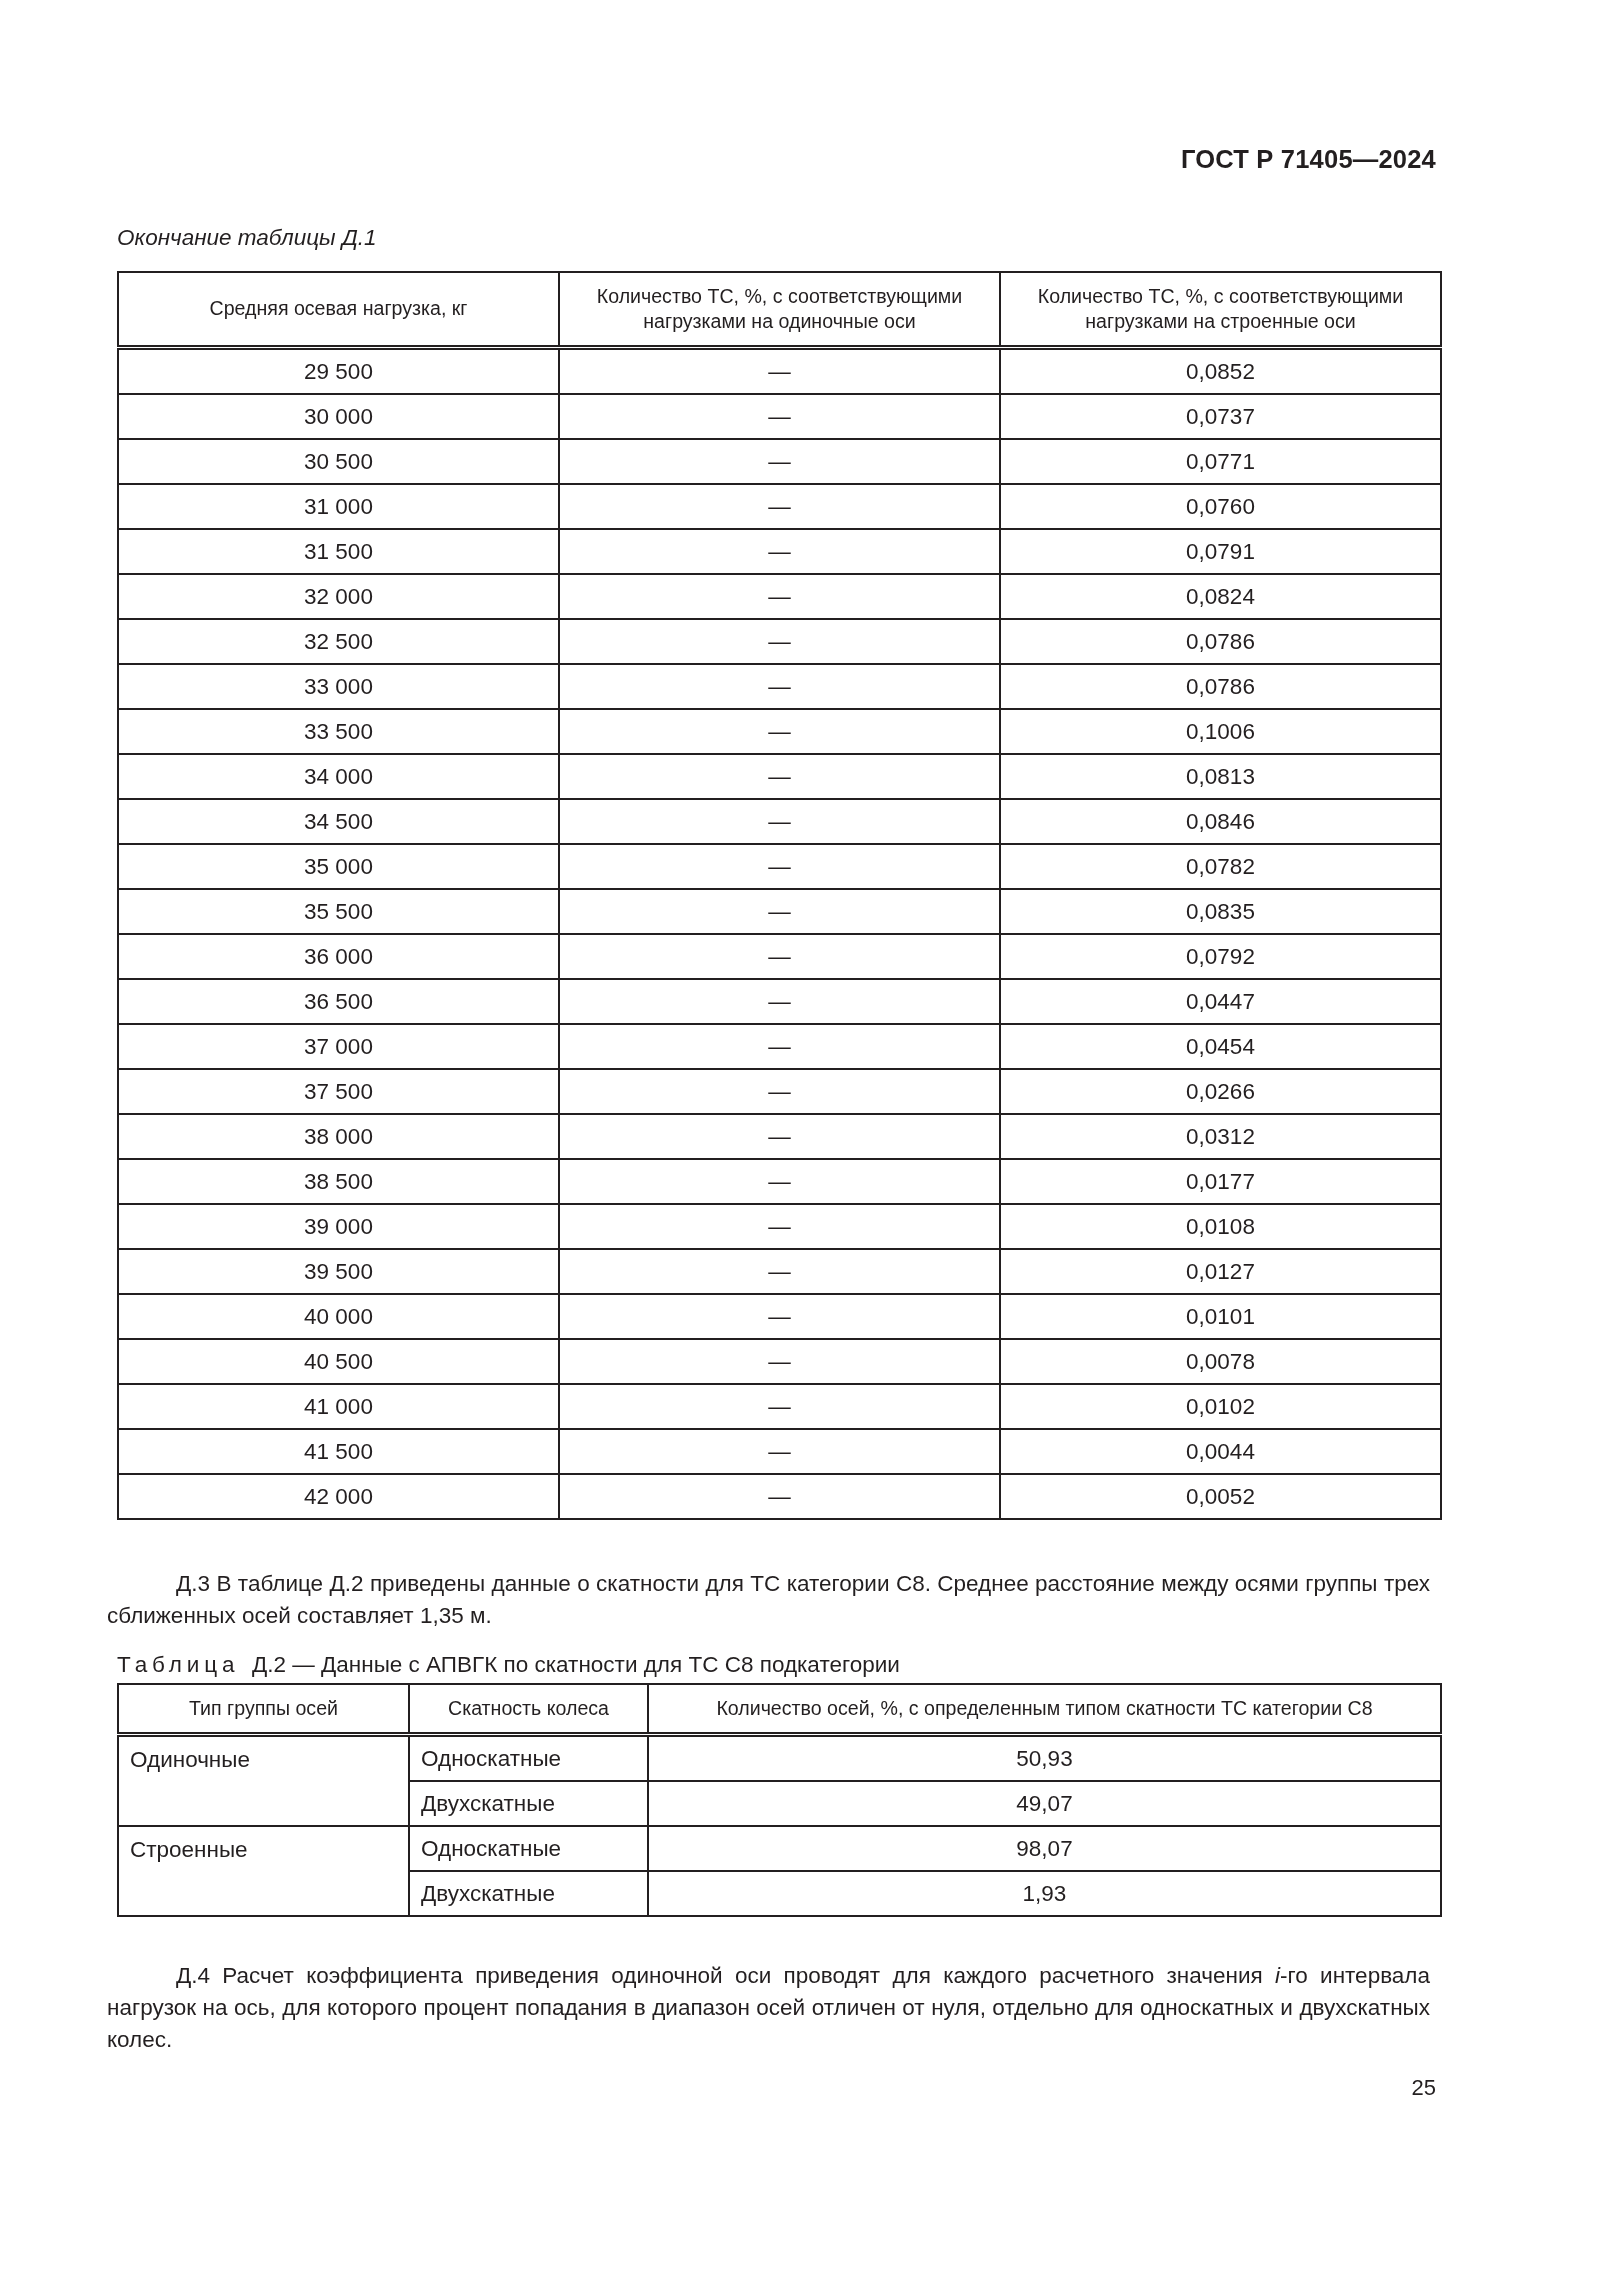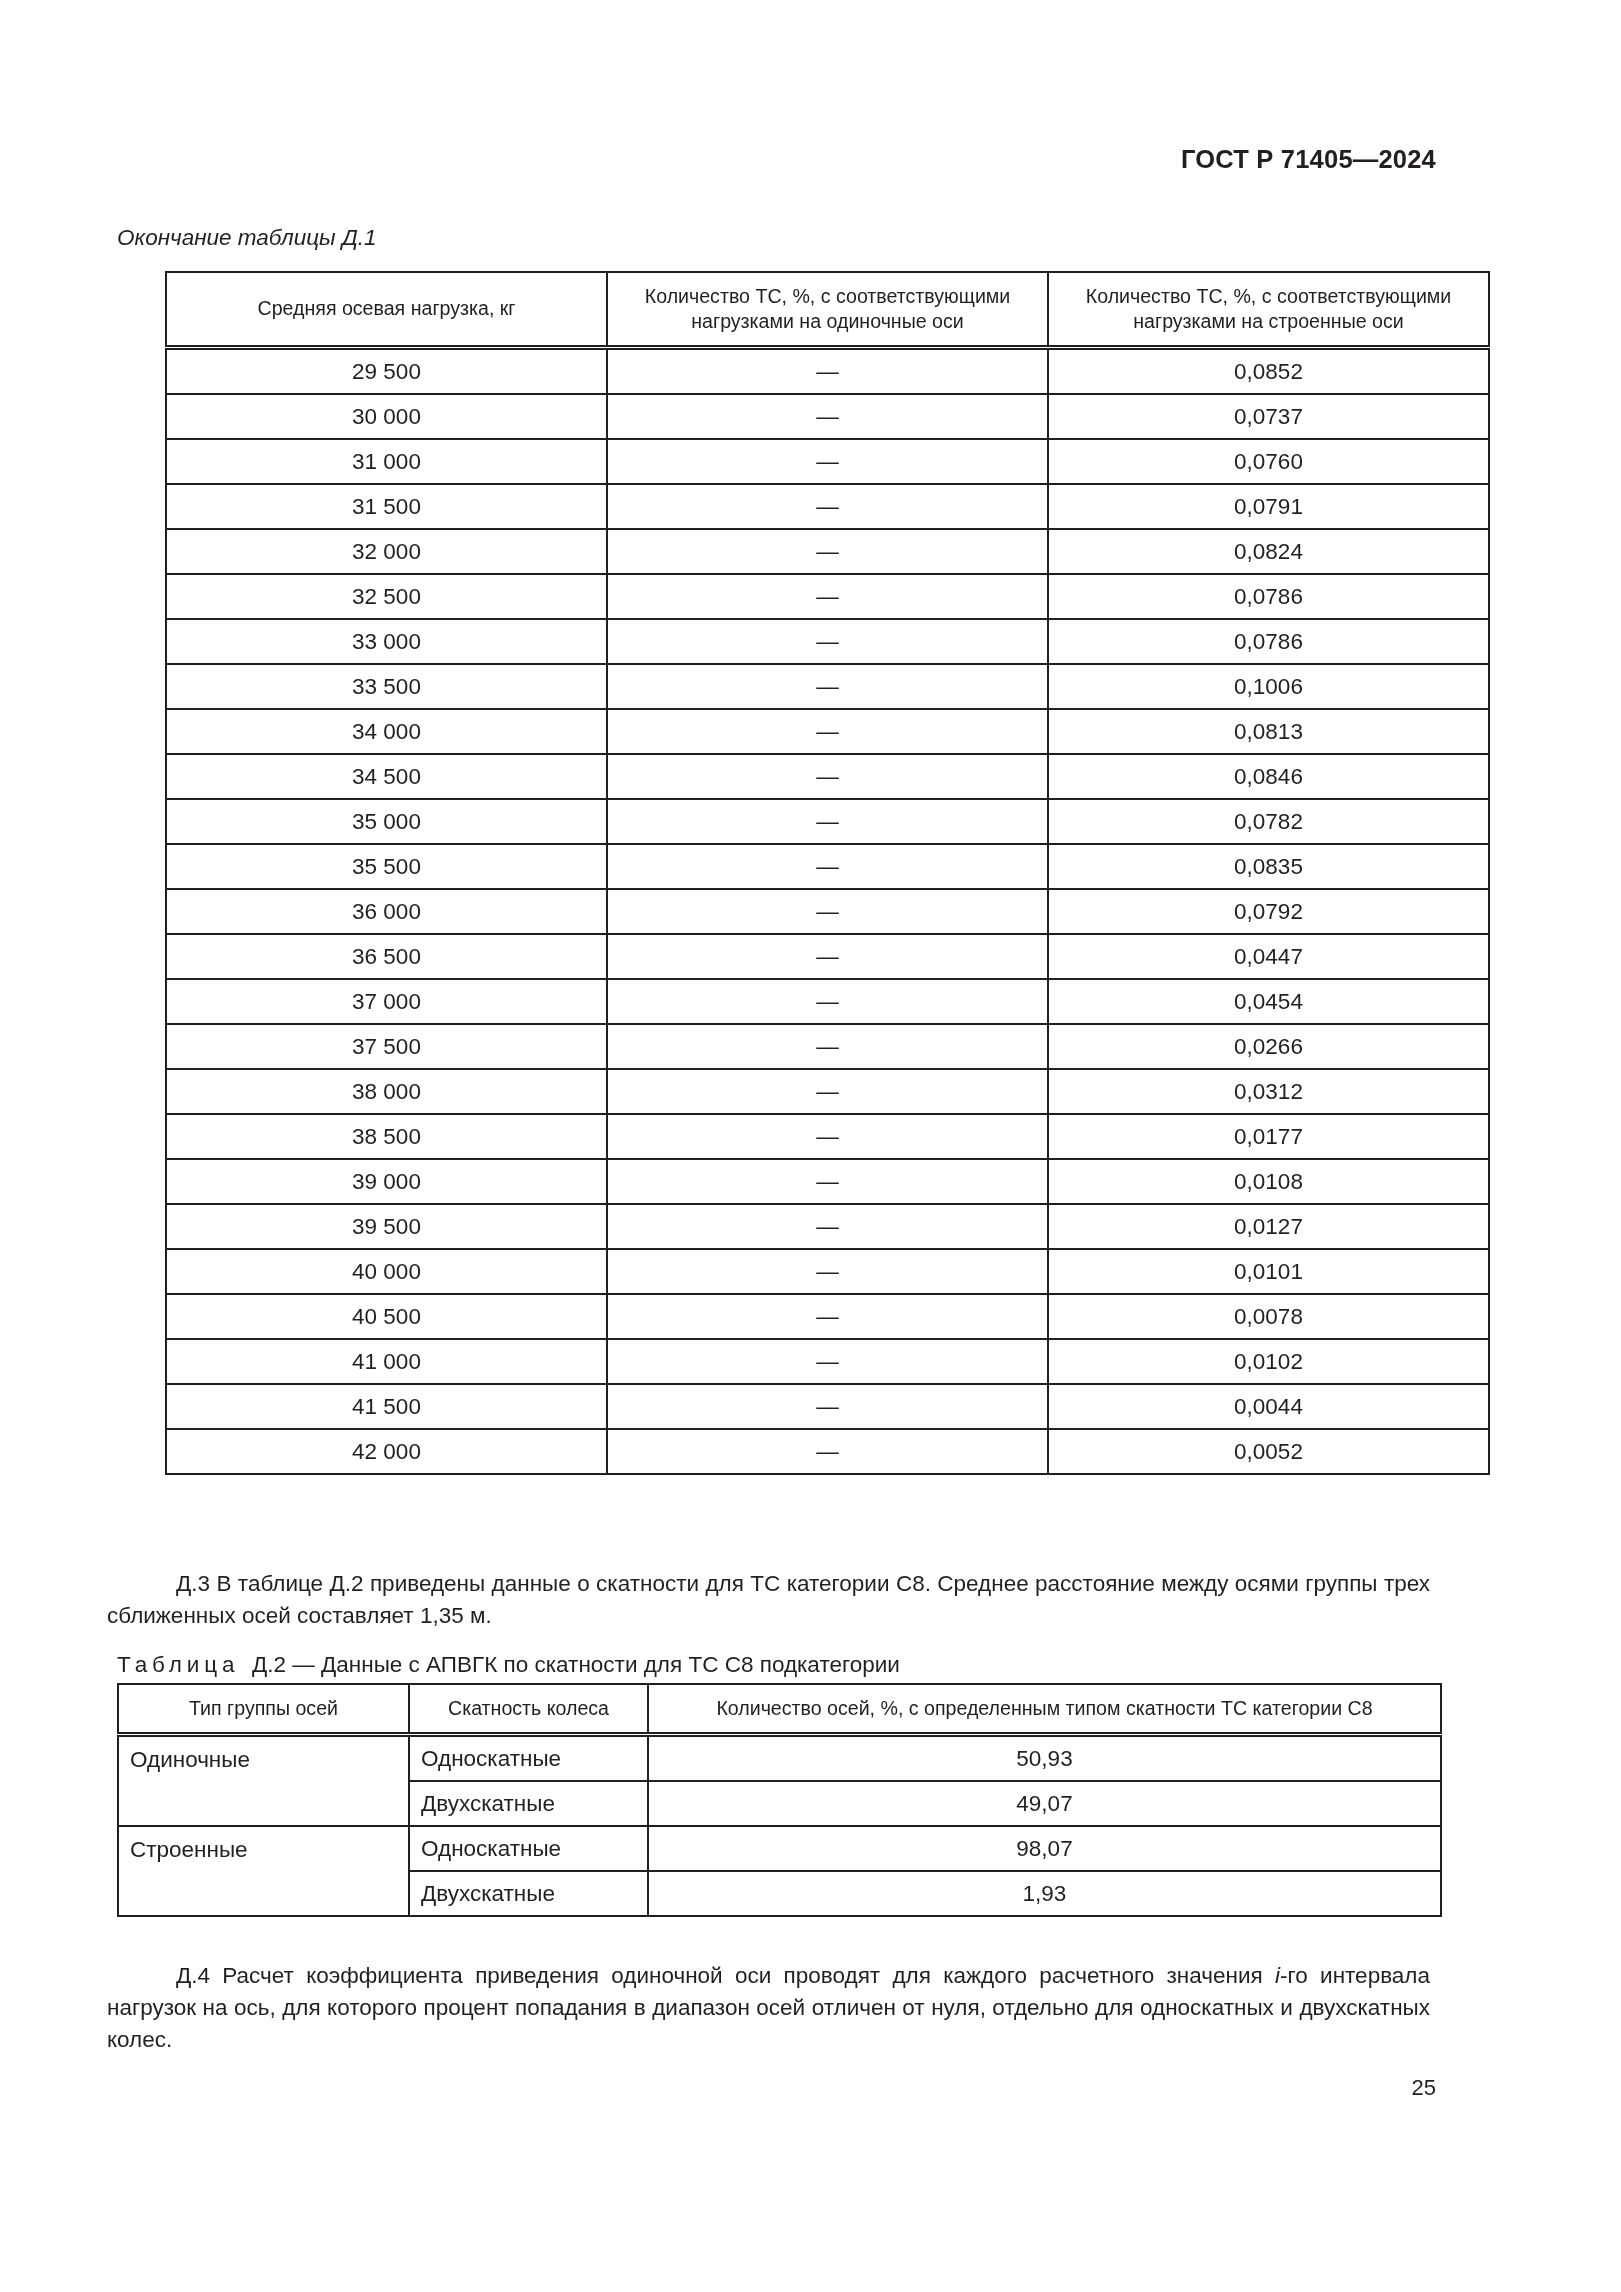--- a/index.html
+++ b/index.html
@@ -1,20 +1,20 @@
 <!DOCTYPE html>
 <html><head>
 <meta charset="utf-8">
 <style>
   html, body { margin: 0; padding: 0; background: #ffffff; }
   body { width: 1621px; height: 2293px; position: relative; font-family: "Liberation Sans", sans-serif; color: #231f20; }
   .doc-code { position: absolute; top: 145px; right: 185px; font-size: 25.5px; font-weight: bold; letter-spacing: 0.2px; }
   .caption-cont { position: absolute; top: 225px; left: 117px; font-size: 22.5px; font-style: italic; }
   table { border-collapse: collapse; position: absolute; table-layout: fixed; }
-  #t1 { left: 117px; top: 271px; width: 1323px; margin-left: 48px; }
+  #t1 { left: 117px; top: 271px; width: 1323px; }
   #t1 td, #t1 th { border: 2.9px solid #231f20; text-align: center; font-weight: normal; padding: 0; }
   #t1 th { height: 72px; font-size: 19.6px; line-height: 25.5px; }
   #t1 thead tr { border-bottom: 5.9px double #231f20; }
   #t1 td { height: 43px; font-size: 22.5px; }
   #t1 col.c1 { width: 441px; } #t1 col.c2 { width: 441px; } #t1 col.c3 { width: 441px; }
   .para { position: absolute; left: 107px; width: 1323px; font-size: 22.5px; line-height: 32px; text-align: justify; }
   .para .indent { display: inline-block; width: 69px; }
   #p3 { top: 1568px; }
   #p4 { top: 1960px; }
   .t2-caption { position: absolute; top: 1652px; left: 117px; font-size: 22.5px; }
@@ -55,20 +55,25 @@
         <td>29 500</td>
         <td>—</td>
         <td>0,0852</td>
       </tr>
       <tr>
         <td>30 000</td>
         <td>—</td>
         <td>0,0737</td>
       </tr>
       <tr>
+        <td>30 500</td>
+        <td>—</td>
+        <td>0,0771</td>
+      </tr>
+      <tr>
         <td>31 000</td>
         <td>—</td>
         <td>0,0760</td>
       </tr>
       <tr>
         <td>31 500</td>
         <td>—</td>
         <td>0,0791</td>
       </tr>
       <tr>

